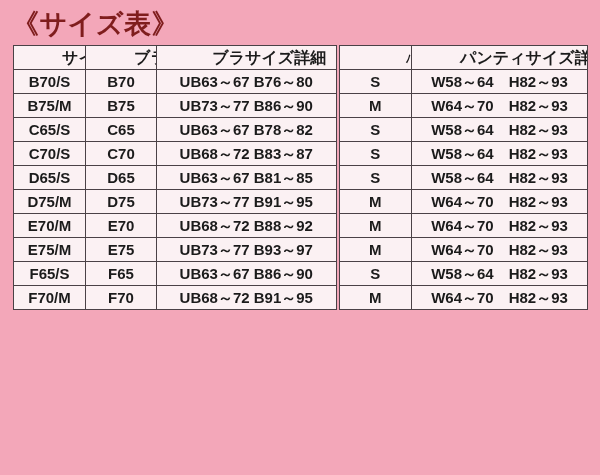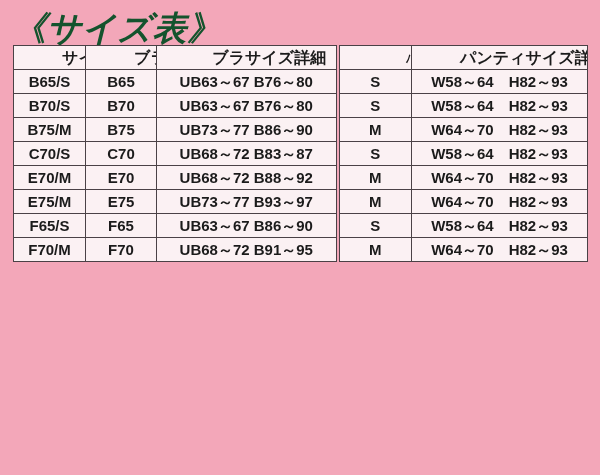--- a/index.html
+++ b/index.html
@@ -15,25 +15,24 @@
     background:var(--bg);
     font-family:"Liberation Sans","DejaVu Sans",sans-serif;
     color:var(--text);
     overflow:hidden;
     position:relative;
   }
   .title{
     margin:0;
     position:absolute;
     left:12px;top:6px;
-    font-size:34px;
+    font-size:27px;
     font-weight:bold;
     letter-spacing:0.5px;
-    color:#14532d;
-    font-style:italic;
+    color:#7f1d1d;
   }
   table.size-table{
     position:absolute;
     left:13px;top:45px;
     width:574px;
     border-collapse:collapse;
     table-layout:fixed;
     border:1px solid var(--border);
   }
   th,td{
@@ -91,46 +90,60 @@
         <th class="panty-start">
           <span class="condensed">パンティサイズ</span>
         </th>
         <th>
           <span>パンティサイズ詳細</span>
         </th>
       </tr>
     </thead>
     <tbody id="rows">
         <tr>
-          <td>B65/S</td>
-          <td>B65</td>
-          <td>UB63～67 B76～80</td>
-          <td class="panty-start">S</td>
-          <td>W58～64　H82～93</td>
-        </tr>
-        <tr>
           <td>B70/S</td>
           <td>B70</td>
           <td>UB63～67 B76～80</td>
           <td class="panty-start">S</td>
           <td>W58～64　H82～93</td>
         </tr>
         <tr>
           <td>B75/M</td>
           <td>B75</td>
           <td>UB73～77 B86～90</td>
           <td class="panty-start">M</td>
           <td>W64～70　H82～93</td>
         </tr>
         <tr>
+          <td>C65/S</td>
+          <td>C65</td>
+          <td>UB63～67 B78～82</td>
+          <td class="panty-start">S</td>
+          <td>W58～64　H82～93</td>
+        </tr>
+        <tr>
           <td>C70/S</td>
           <td>C70</td>
           <td>UB68～72 B83～87</td>
           <td class="panty-start">S</td>
           <td>W58～64　H82～93</td>
+        </tr>
+        <tr>
+          <td>D65/S</td>
+          <td>D65</td>
+          <td>UB63～67 B81～85</td>
+          <td class="panty-start">S</td>
+          <td>W58～64　H82～93</td>
+        </tr>
+        <tr>
+          <td>D75/M</td>
+          <td>D75</td>
+          <td>UB73～77 B91～95</td>
+          <td class="panty-start">M</td>
+          <td>W64～70　H82～93</td>
         </tr>
         <tr>
           <td>E70/M</td>
           <td>E70</td>
           <td>UB68～72 B88～92</td>
           <td class="panty-start">M</td>
           <td>W64～70　H82～93</td>
         </tr>
         <tr>
           <td>E75/M</td>

